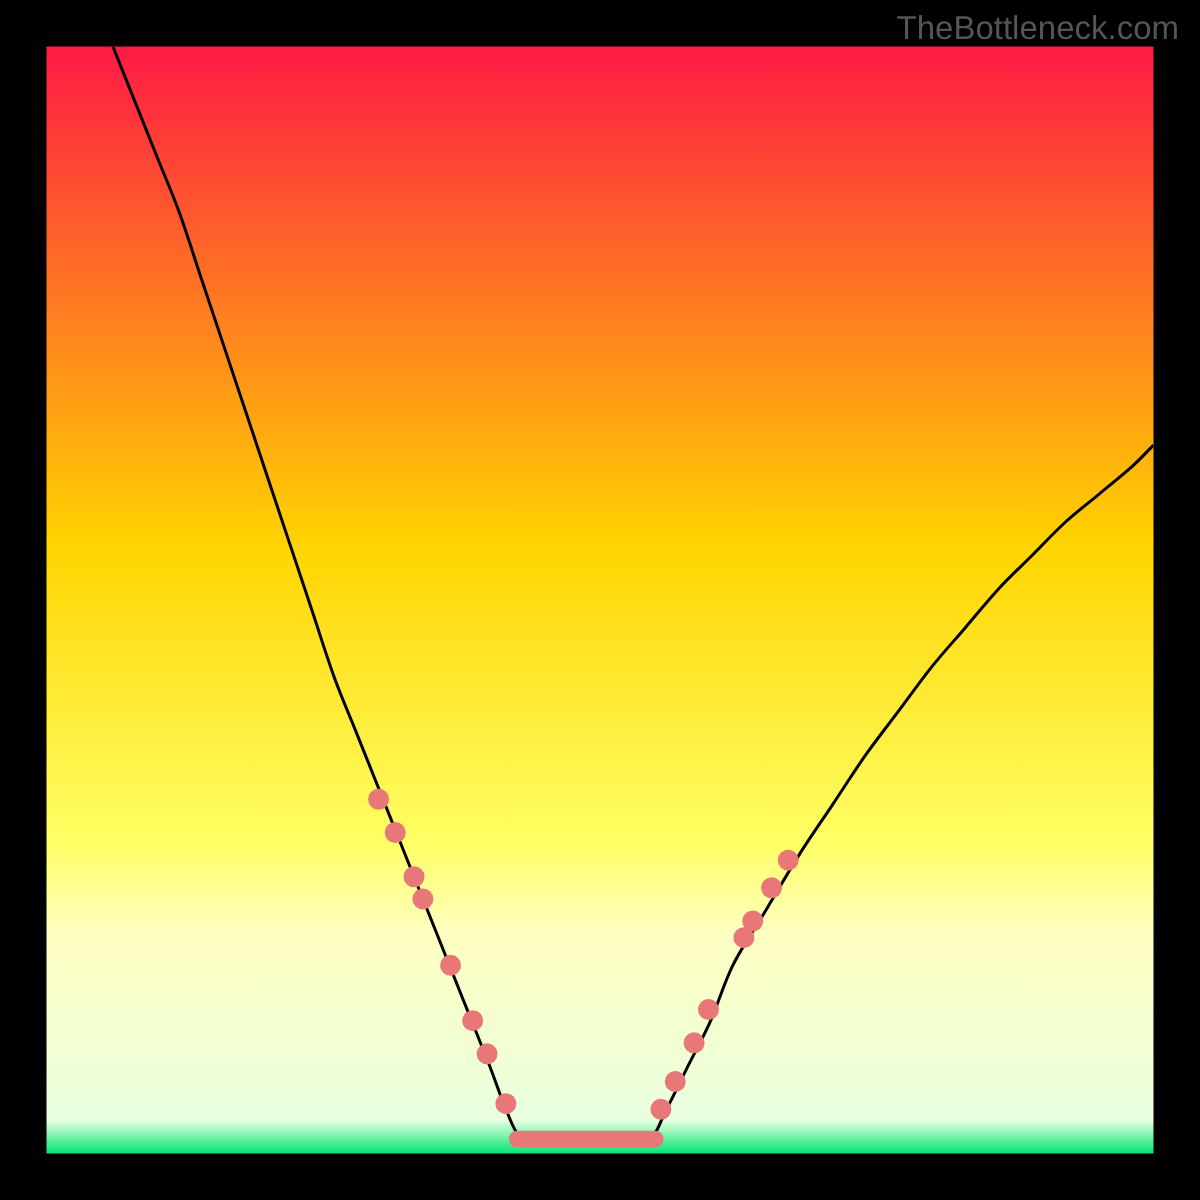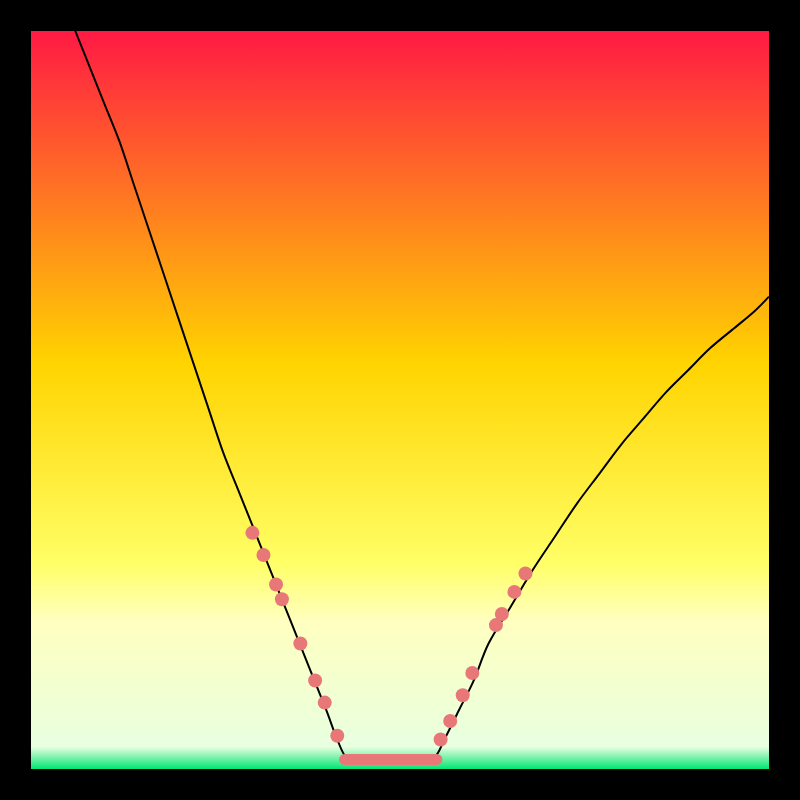--- a/index.html
+++ b/index.html
@@ -4,20 +4,21 @@
 <style>
 body { margin: 0; padding: 0; background: #fff; }
 .container { width: 800px; height: 800px; position: relative; }
 .watermark { position: absolute; top: 6px; right: 14px; font-family: Arial, sans-serif; font-size: 22px; color: #555; font-weight: 500; }
 svg { display: block; }
 </style>
 </head>
 <body>
 
 <div class="container">
+  <div class="watermark">TheBottleneck.com</div>
   <svg id="chart-svg" width="800" height="800">
     <defs>
       <linearGradient id="bg-grad" x1="0" y1="0" x2="0" y2="1">
           <stop offset="0%" stop-color="#ff1a44"></stop>
           <stop offset="45%" stop-color="#ffd400"></stop>
           <stop offset="72%" stop-color="#ffff66"></stop>
           <stop offset="80%" stop-color="#ffffc0"></stop>
           <stop offset="97%" stop-color="#e8ffe0"></stop>
           <stop offset="100%" stop-color="#00e673"></stop>
         </linearGradient>

